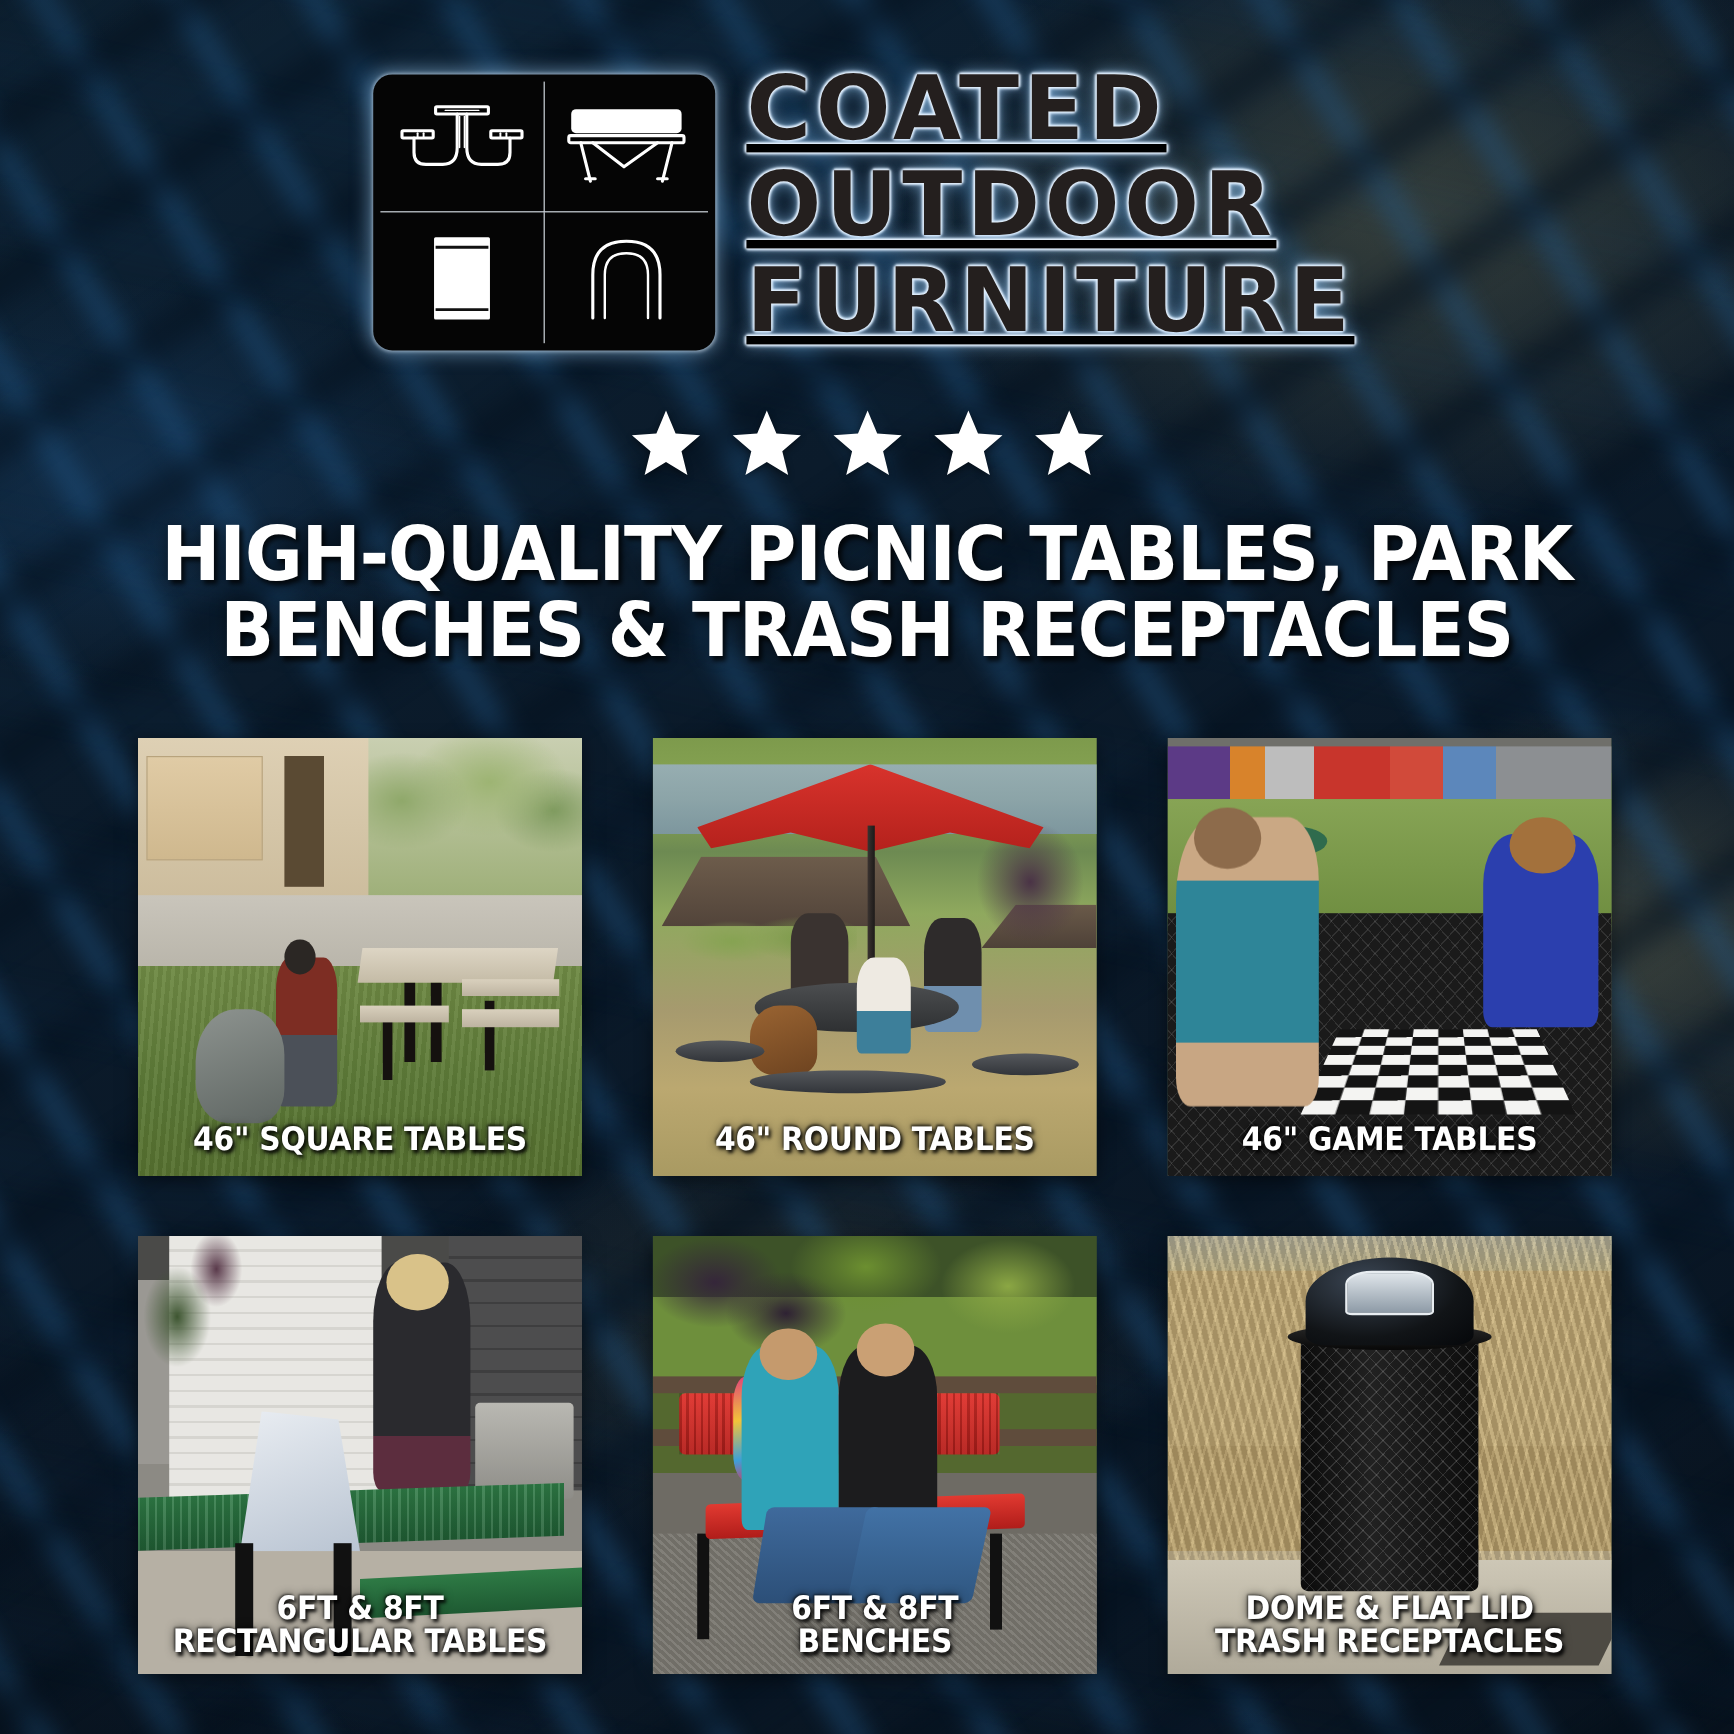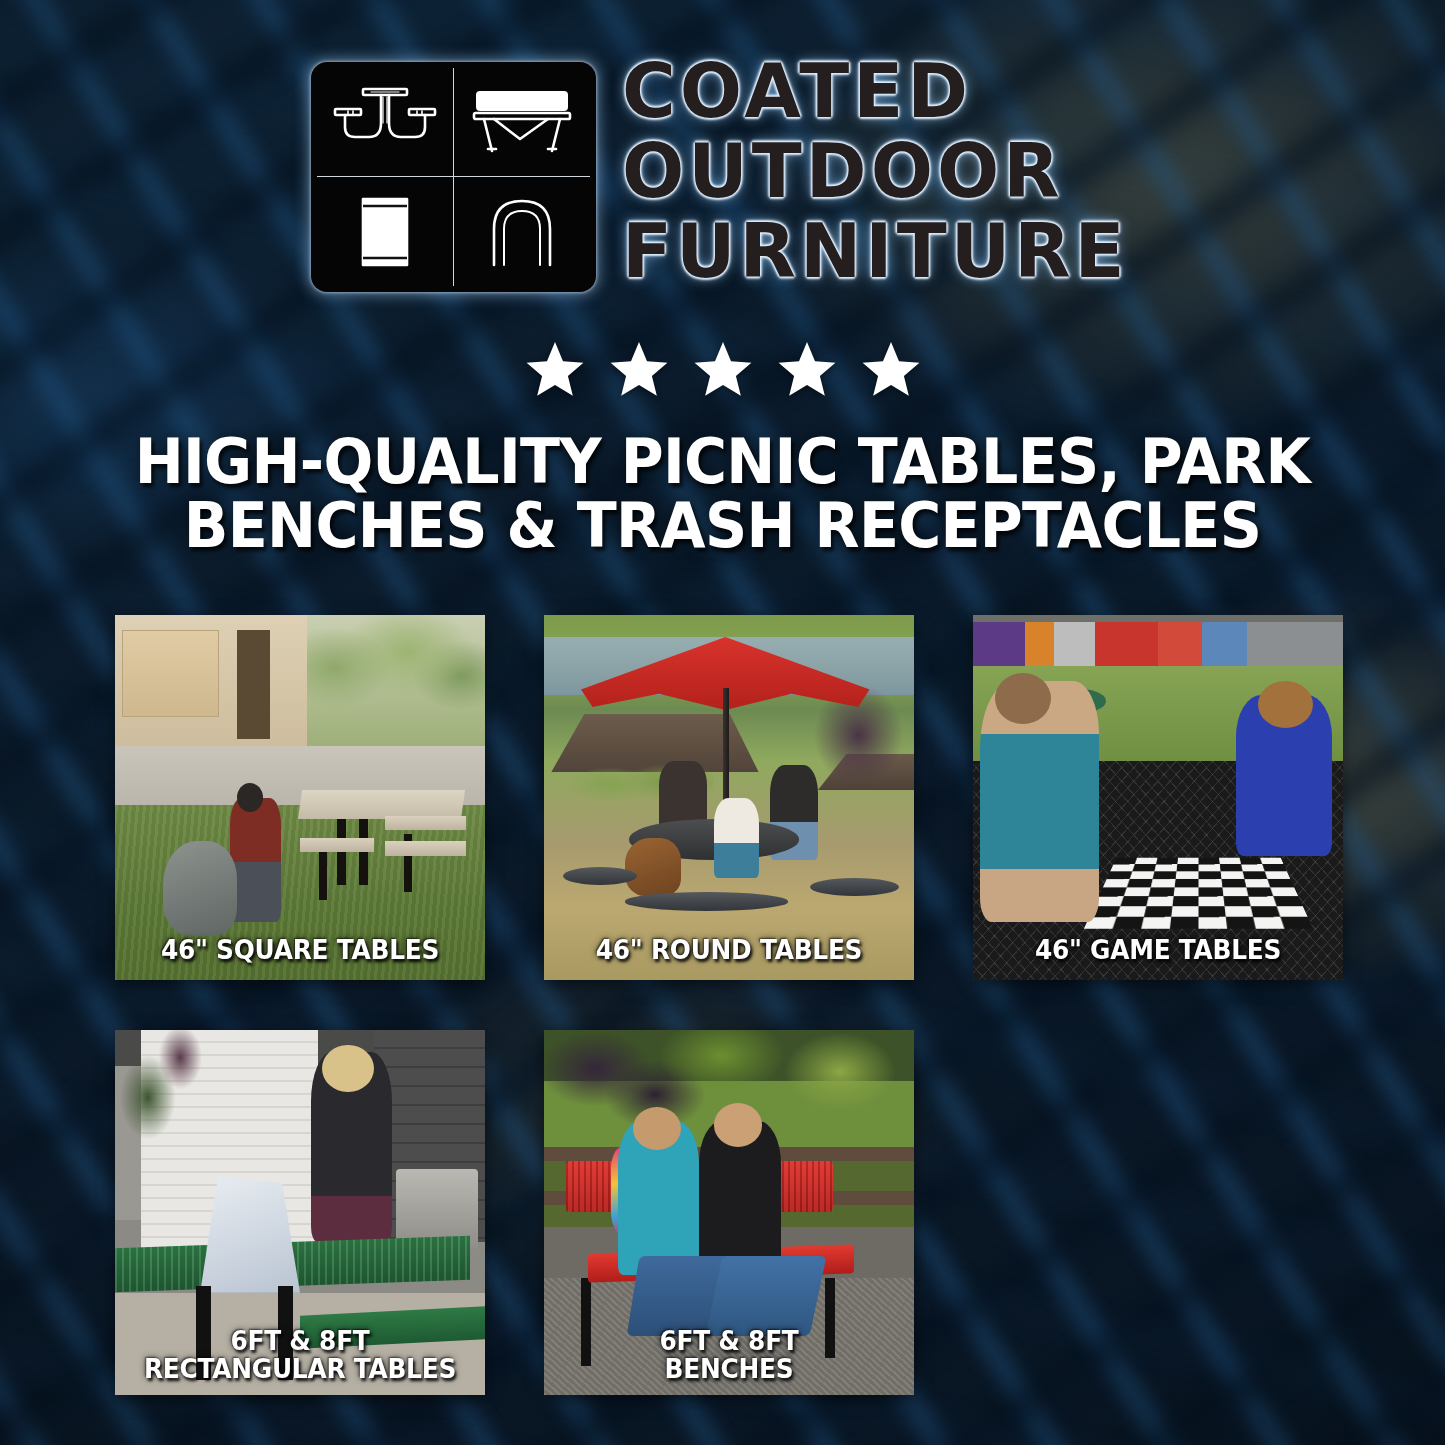--- a/index.html
+++ b/index.html
@@ -94,20 +94,21 @@
   .logo-cell { position:relative; display:flex; align-items:center; justify-content:center; }
   .logo-cell.tl { border-right:1.5px solid #cfd6dc; border-bottom:1.5px solid #cfd6dc; }
   .logo-cell.tr { border-bottom:1.5px solid #cfd6dc; }
   .logo-cell.bl { border-right:1.5px solid #cfd6dc; }
   .logo-cell svg { display:block; }
 
   .logo-text {
     display:flex; flex-direction:column;
     align-items:flex-start; justify-content:flex-start;
     margin-top:-6px;
+    text-decoration:underline;
   }
   .logo-line {
     font-family:"DejaVu Sans", sans-serif;
     font-weight:700;
     letter-spacing:0.055em;
     color:#241f1e;
     line-height:0.97;
     text-shadow:
        0 0 2px rgba(255,255,255,0.95),
        0 0 5px rgba(200,228,255,0.9),
@@ -490,16 +491,31 @@
           <div class="t5-boyAh"></div>
           <div class="t5-boyB"></div>
           <div class="t5-boyBh"></div>
           <div class="t5-jeansA"></div>
           <div class="t5-jeansB"></div>
         </div>
         <div class="caption two-line">6FT &amp; 8FT
 BENCHES</div>
       </div>
 
+      <div class="tile">
+        <div class="photo ph">
+          <div class="t6-bg"></div>
+          <div class="t6-sky"></div>
+          <div class="t6-grass"></div>
+          <div class="t6-walk"></div>
+          <div class="t6-pad"></div>
+          <div class="t6-body"></div>
+          <div class="t6-rim"></div>
+          <div class="t6-dome"></div>
+          <div class="t6-open"></div>
+        </div>
+        <div class="caption two-line">DOME &amp; FLAT LID
+TRASH RECEPTACLES</div>
+      </div>
 
     </div>
   </div>
 </div>
 
 </body></html>

